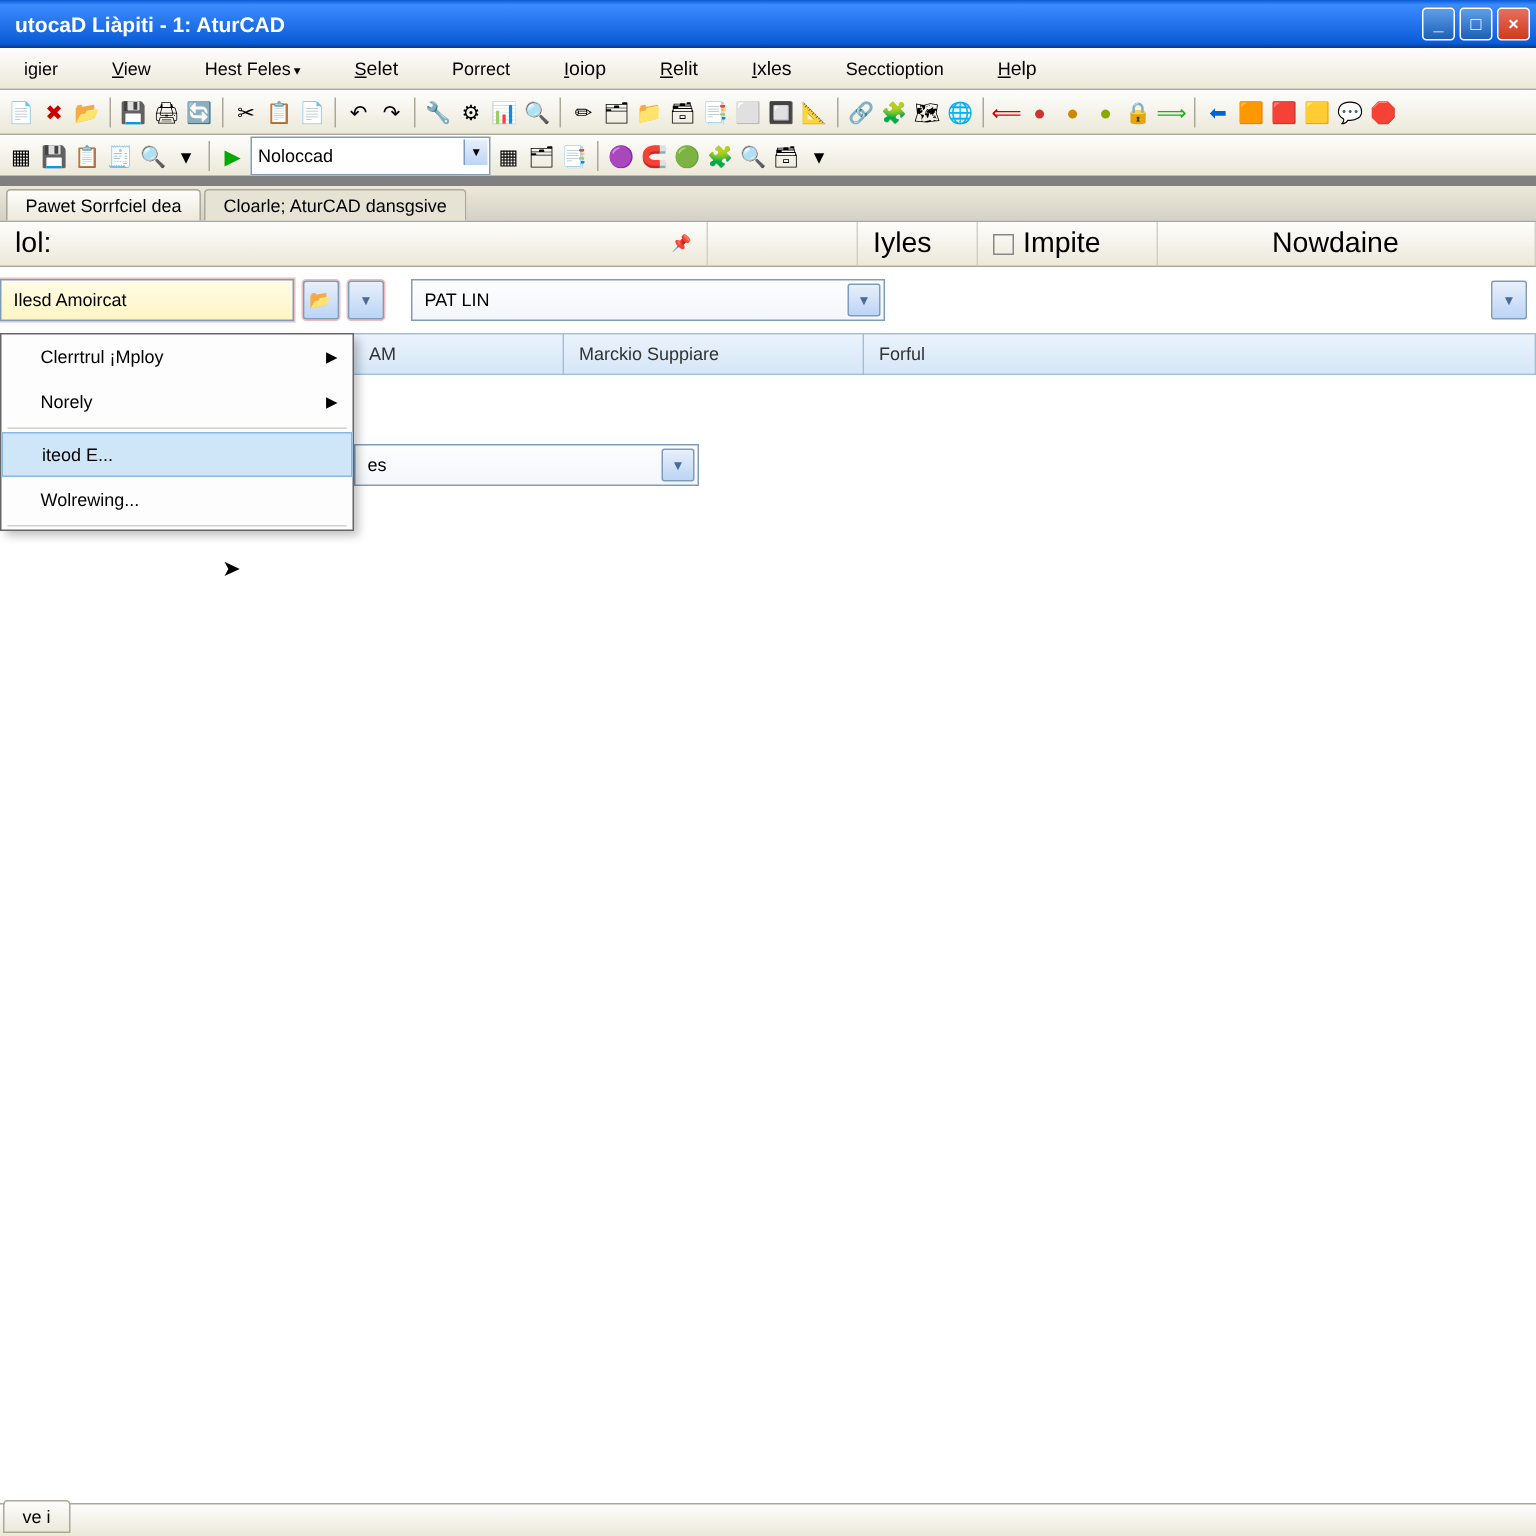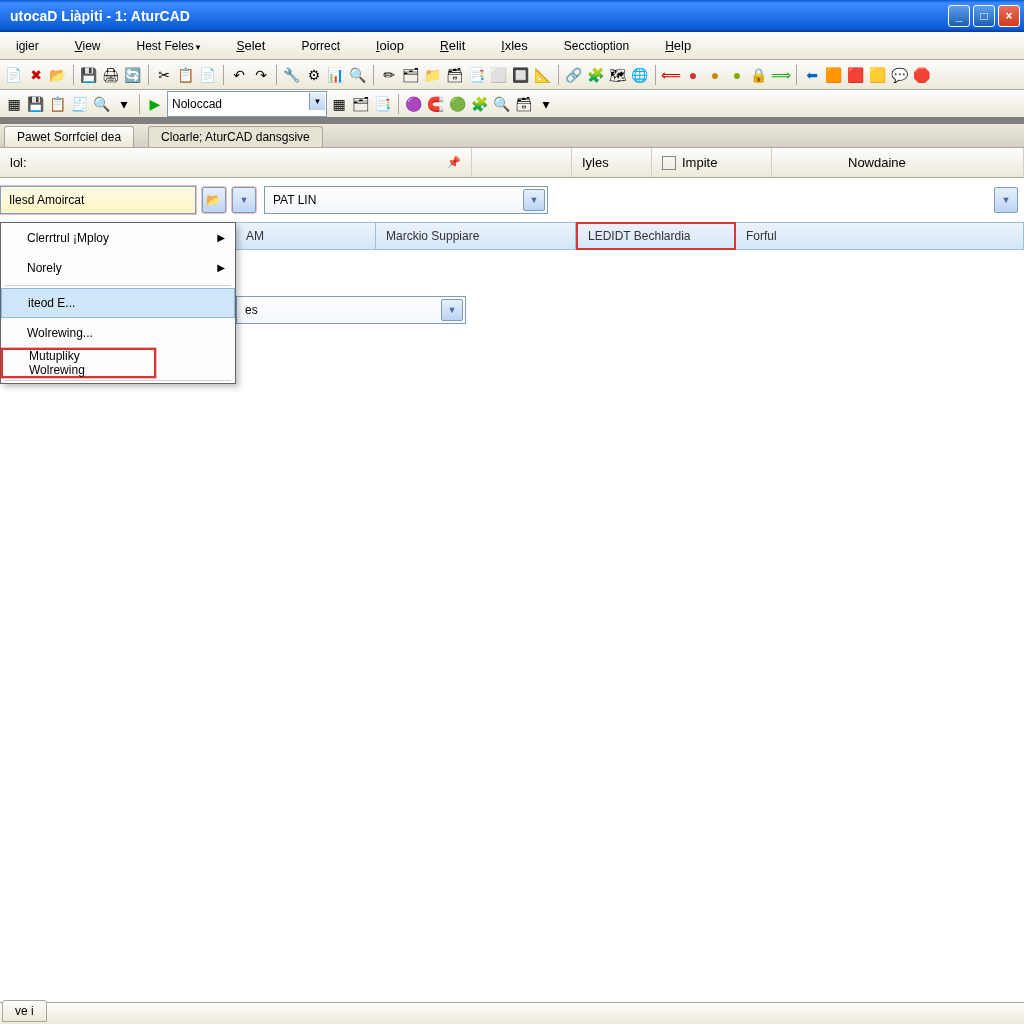--- a/index.html
+++ b/index.html
@@ -14,25 +14,25 @@
 .menu-item u{text-decoration:underline}
 .menu-arrow{font-size:9px;margin-left:2px}
 .toolbar{background:linear-gradient(to bottom,#fdfdfd,#ece9d8);height:30px;display:flex;align-items:center;padding:2px 4px;gap:2px;border-bottom:1px solid #aca899}
 .tb-btn{width:20px;height:20px;display:flex;align-items:center;justify-content:center;border:1px solid transparent;font-size:14px}
 .tb-sep{width:1px;height:20px;background:#aca899;margin:0 3px}
 .toolbar2{background:linear-gradient(to bottom,#fdfdfd,#ece9d8);height:28px;display:flex;align-items:center;padding:2px 4px;gap:2px;border-bottom:1px solid #808080}
 .combo{height:21px;border:1px solid #7f9db9;background:#fff;display:flex;align-items:center;padding:12px 4px;min-width:160px;position:relative}
 .combo-arrow{position:absolute;right:1px;top:1px;width:16px;height:17px;background:linear-gradient(to bottom,#e8f0fa,#bcd4f6);border-left:1px solid #7f9db9;display:flex;align-items:center;justify-content:center;font-size:8px}
 .gray-strip{background:#808080;height:6px}
 .tabbar{background:linear-gradient(to bottom,#ece9d8,#d4d0c8);height:24px;display:flex;align-items:flex-end;padding:0 4px;border-bottom:1px solid #aca899}
-.tab{background:linear-gradient(to bottom,#fdfdfd,#ece9d8);border:1px solid #aca899;border-bottom:none;padding:3px 12px;font-size:11px;margin-right:14px;border-radius:3px 3px 0 0}
+.tab{background:linear-gradient(to bottom,#fdfdfd,#ece9d8);border:1px solid #aca899;border-bottom:none;padding:3px 12px;font-size:11px;margin-right:2px;border-radius:3px 3px 0 0}
 .tab.inactive{background:#e6e3d5}
 .filter-row{background:linear-gradient(to bottom,#fdfdfd,#ece9d8);height:30px;display:flex;align-items:center;border-bottom:1px solid #aca899}
 .filter-cell{padding:4px 10px;border-right:1px solid #d4d0c8;height:100%;display:flex;align-items:center;gap:6px}
-.filter-label{font-size:13px}
+.filter-label{font-size:19px}
 .filter-icon{width:14px;height:14px;border:1px solid #888;display:inline-block}
 .main-area{position:relative;background:#fff;height:800px}
 .combo-row{display:flex;align-items:center;padding:8px 0 8px 0;gap:6px}
 .highlight-red{border:2px solid #d33;outline:1px solid rgba(200,40,40,.3)}
 .big-combo{height:28px;border:1px solid #7f9db9;background:linear-gradient(to bottom,#fefefe,#f3f6fb);display:flex;align-items:center;padding:0 8px;position:relative;font-size:13px}
 .big-combo .arrow{position:absolute;right:2px;top:2px;width:22px;height:22px;background:linear-gradient(to bottom,#e8f0fa,#bcd4f6);border:1px solid #7f9db9;border-radius:2px;display:flex;align-items:center;justify-content:center;font-size:9px;color:#4a6b99}
 .yellow-combo{background:linear-gradient(to bottom,#fffce6,#fff5c4)}
 .dropdown-btn{width:24px;height:26px;border:1px solid #7f9db9;background:linear-gradient(to bottom,#e8f0fa,#bcd4f6);display:flex;align-items:center;justify-content:center;border-radius:2px}
 .col-headers{display:flex;height:28px}
 .col-h{background:linear-gradient(to bottom,#ebf3fc,#d5e6f7);border:1px solid #9ebfdb;border-left:none;padding:4px 10px;display:flex;align-items:center;font-size:13px;color:#333}
@@ -179,41 +179,38 @@
 <div class="main-area">
 
   <div class="combo-row">
     <div class="big-combo yellow-combo highlight-red" style="width:196px;margin-left:0">
       <span>Ilesd Amoircat</span>
     </div>
     <div class="dropdown-btn highlight-red">📂</div>
     <div class="dropdown-btn highlight-red">
         <span style="font-size:9px;color:#4a6b99">▼</span>
       </div>
-    <div class="big-combo" style="width:284px;margin-left:2px">
+    <div class="big-combo" style="width:316px;margin-left:12px">
       <span>PAT LIN</span>
       <span class="arrow">▼</span>
     </div>
     <div style="flex:1"></div>
     <div class="dropdown-btn" style="margin-right:6px">
         <span style="font-size:9px;color:#4a6b99">▼</span>
       </div>
   </div>
 
   <div class="col-headers">
     <div class="col-h" style="width:236px;border-left:none"></div>
     <div class="col-h" style="width:140px">
         <span>AM</span>
       </div>
     <div class="col-h" style="width:200px">
         <span>Marckio Suppiare</span>
       </div>
-    <div class="col-h header-cell-highlight" style="width:160px">
-        <span>LEDIDT Bechlardia</span>
-      </div>
     <div class="col-h" style="flex:1">
         <span>Forful</span>
       </div>
   </div>
 
   <div class="secondary-combo" style="top:118px">
     <div class="big-combo" style="width:230px">
       <span>es</span>
       <span class="arrow">▼</span>
     </div>
@@ -228,23 +225,20 @@
       <span>Norely</span>
         <span class="sub-arrow">▶</span>
     </div>
     <div class="menu-divider"></div>
     <div class="menu-row selected">
       <span>iteod E...</span>
     </div>
     <div class="menu-row">
       <span>Wolrewing...</span>
     </div>
-    <div class="menu-row highlight-red" style="width:155px;border:2px solid #d33">
-      <span>Mutupliky Wolrewing</span>
-    </div>
     <div class="menu-divider"></div>
   </div>
 
   <span class="cursor" style="top:192px">➤</span>
 
 </div>
 
 <div class="status-strip"></div>
 <div class="bottom-tab"><span>ve i</span></div>
 

